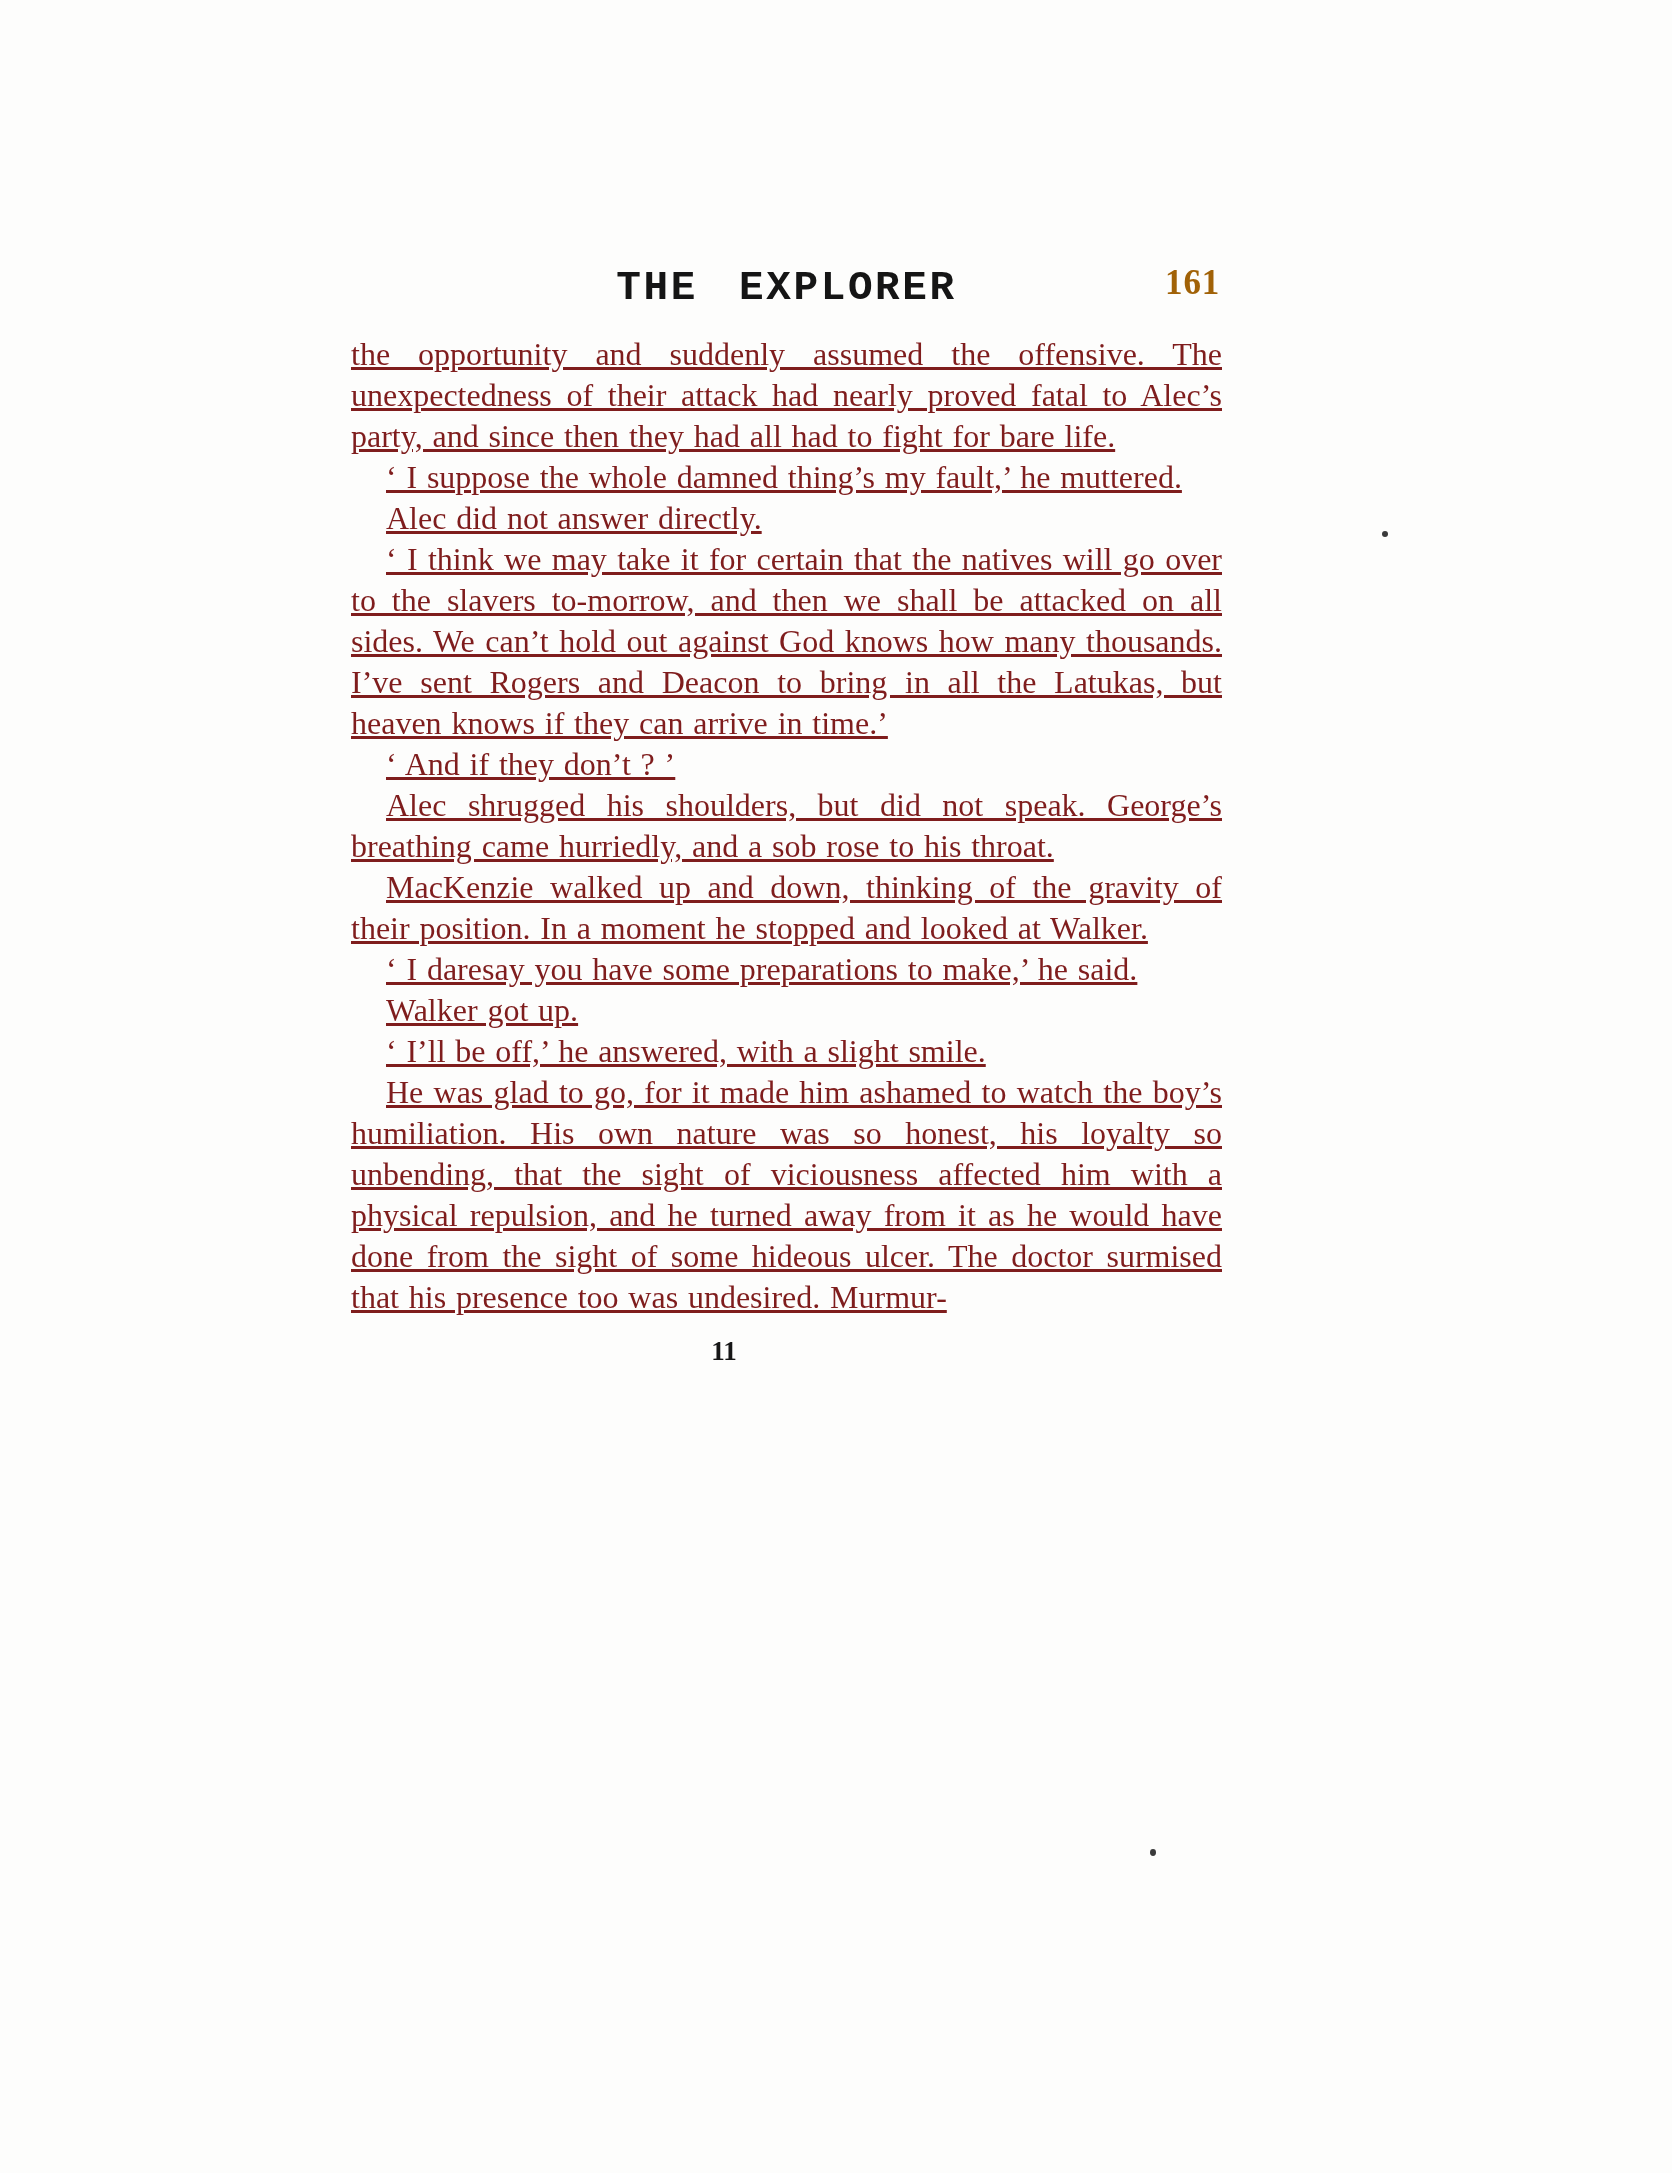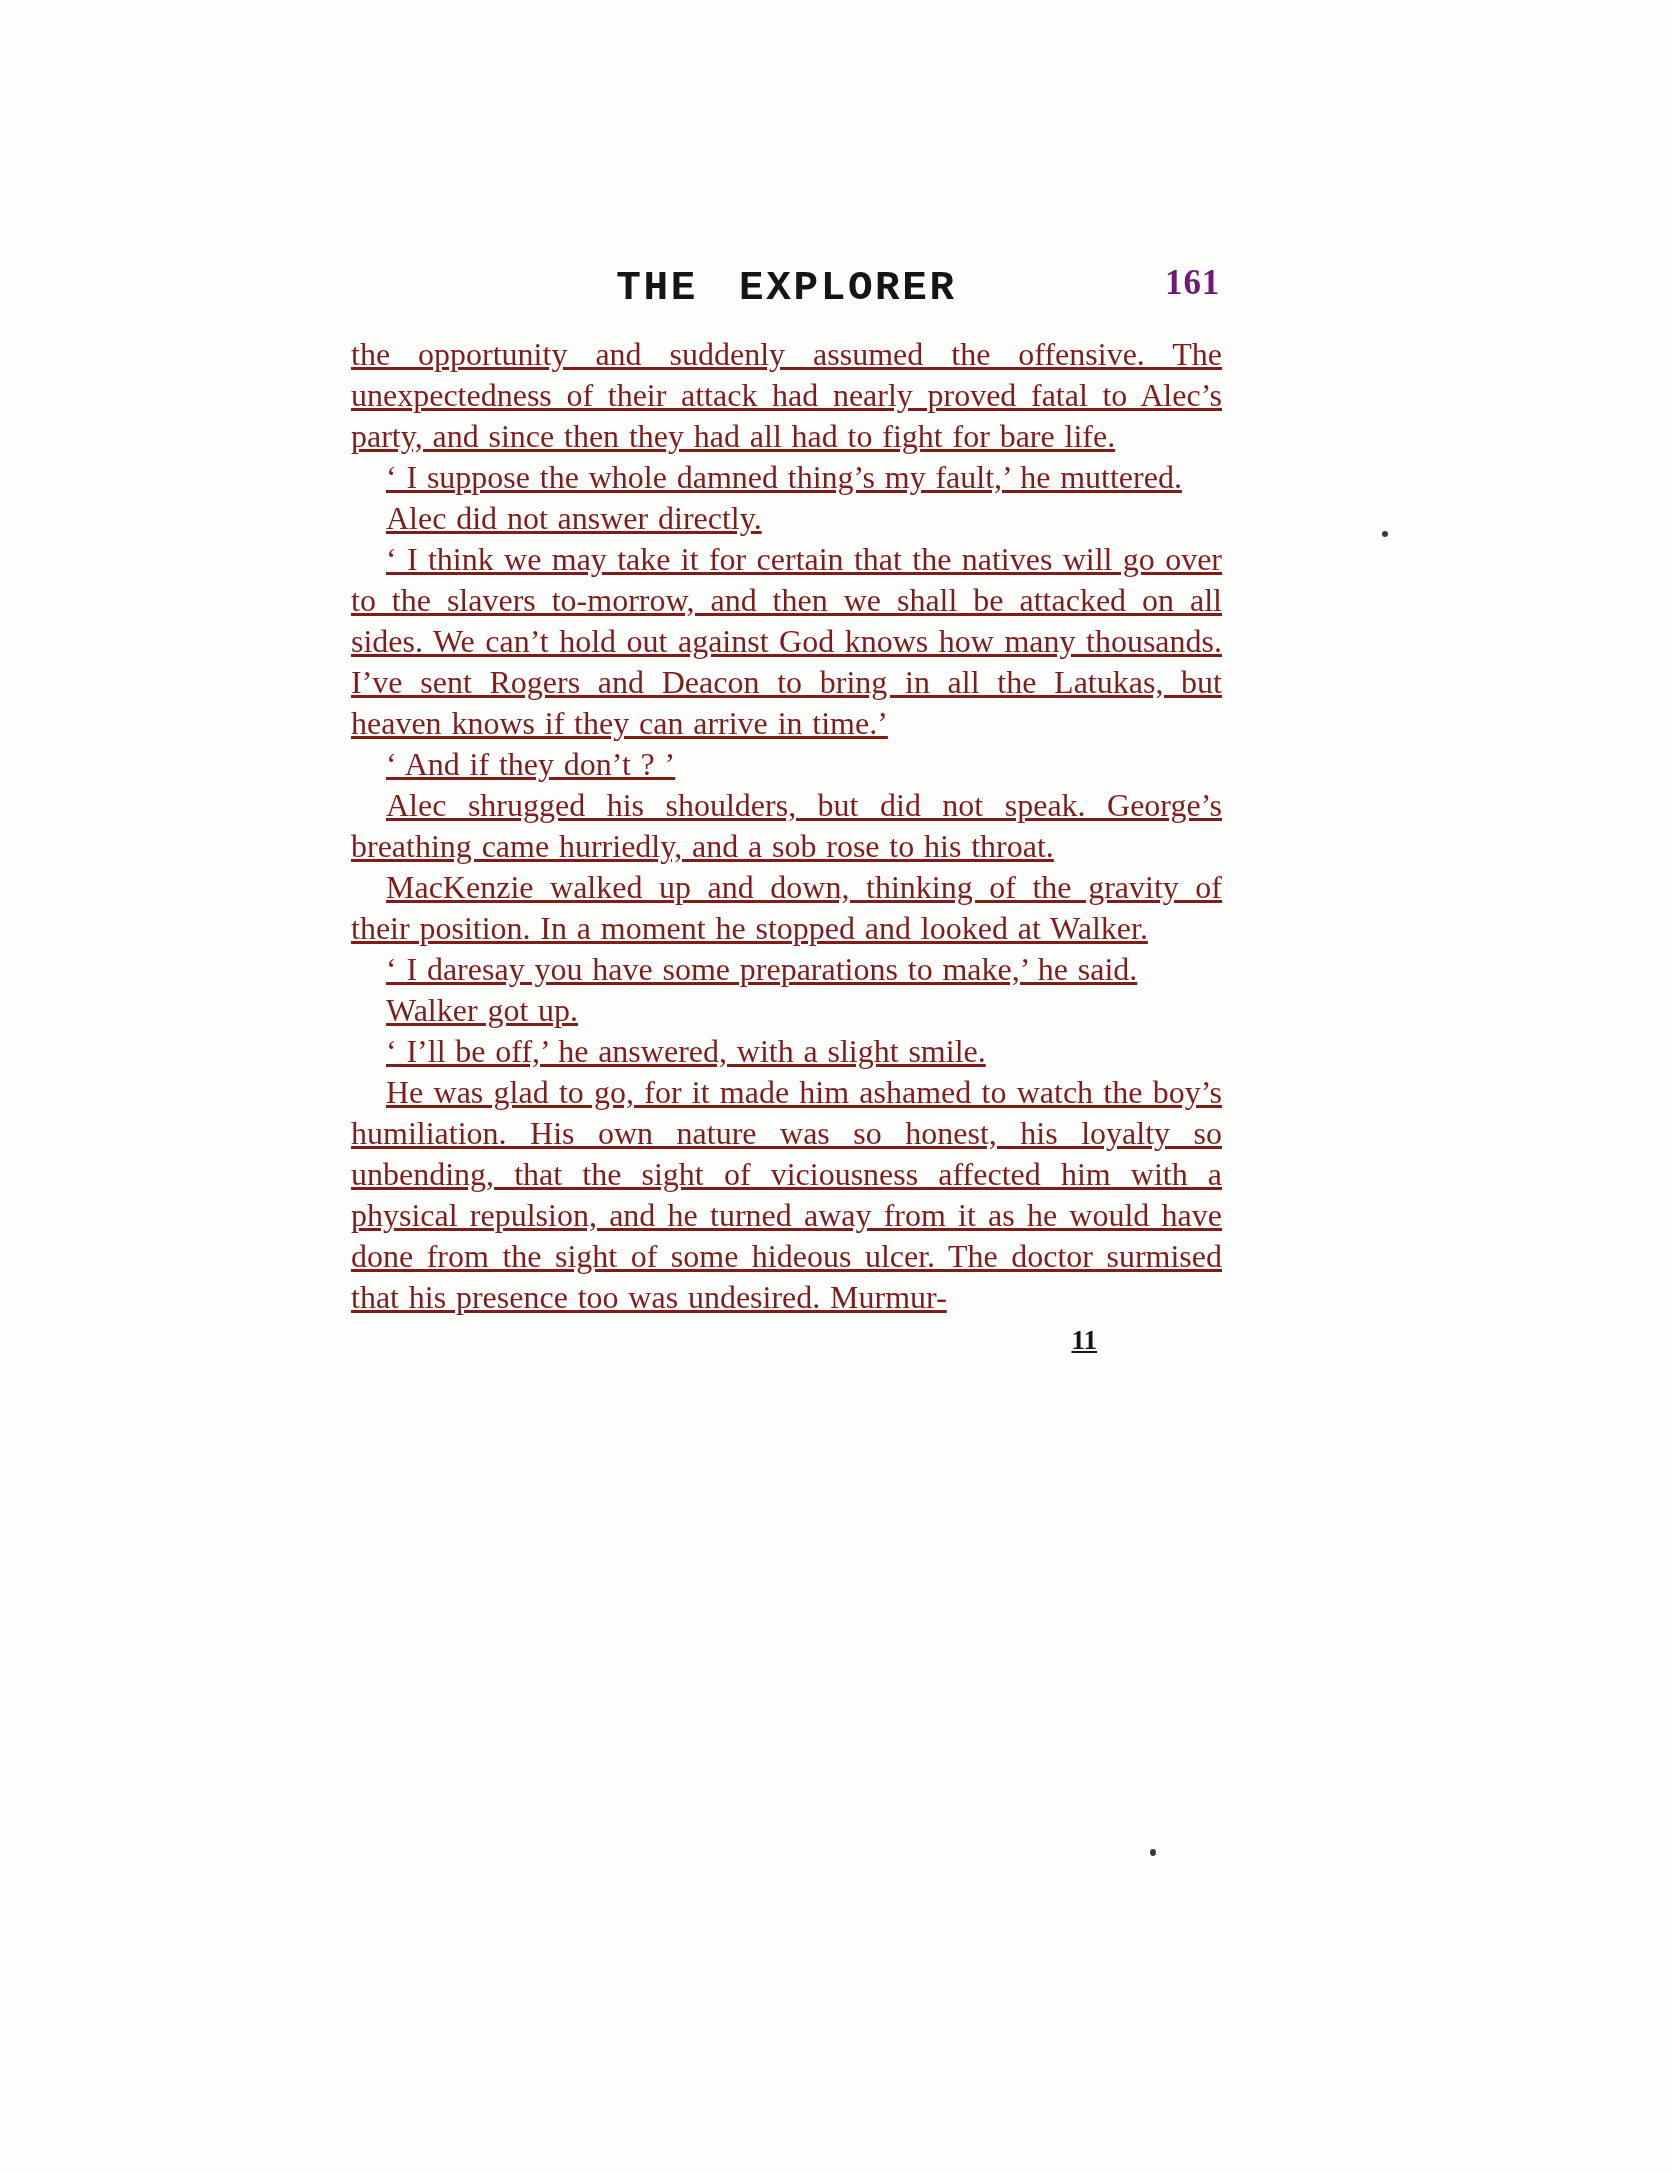--- a/index.html
+++ b/index.html
@@ -38,44 +38,43 @@
     color: #151515;
     font-family: Liberation Mono, monospace;
   }
   .page-number {
     position: absolute;
     right: 1.8px;
     top: -1.8px;
     font-size: 35px;
     font-weight: bold;
     letter-spacing: 0.9px;
-    color: #701a75;
+    color: #a16207;
   }
   .body-text p {
     margin: 0;
     font-size: 32px;
     line-height: 41px;
     text-align: justify;
     text-align-last: left;
     text-indent: 35px;
     word-spacing: 1.8px;
     color: #7f1d1d;
     text-decoration: underline;
   }
   .body-text p.no-indent {
     text-indent: 0;
   }
   .signature {
-    margin-top: 7px;
+    margin-top: 18px;
     padding-right: 125px;
-    text-align: right;
+    text-align: center;
     font-size: 27px;
     font-weight: bold;
     color: #161616;
-    text-decoration: underline;
   }
   .speck {
     position: absolute;
     background: #3a3a3a;
     border-radius: 50%;
   }
   .speck-1 { left: 1382px; top: 531px; width: 6.1px; height: 6.1px; }
   .speck-2 { left: 1150px; top: 1849px; width: 6.1px; height: 7px; }
 </style>
 </head>

